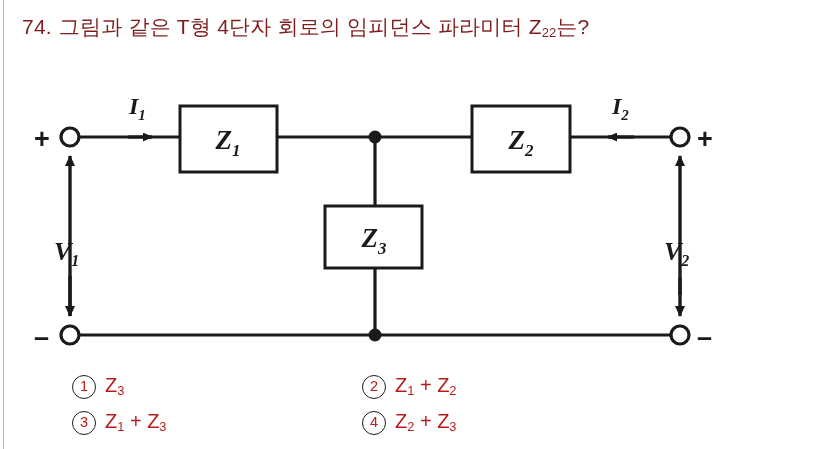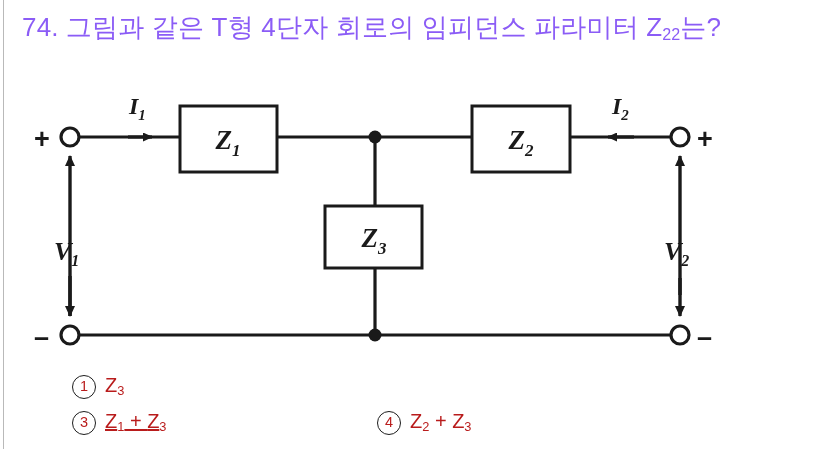--- a/index.html
+++ b/index.html
@@ -27,25 +27,25 @@
     height: 449px;
     background: #b9b9b9;
   }
 
   
   #question-line {
     position: absolute;
     left: 22px;
     top: 12px;
     width: 790px;
-    font-size: 26px;
+    font-size: 21px;
     line-height: 30px;
     letter-spacing: 0.2px;
     white-space: nowrap;
-    color: #8b5cf6;
+    color: #7f1d1d;
   }
   #question-line .qnum { margin-right: 7px; }
   #question-line sub {
     font-size: 0.62em;
     vertical-align: -0.22em;
     letter-spacing: 0;
   }
 
   
   #circuit {
@@ -114,22 +114,22 @@
     font-size: 14.5px;
     vertical-align: 1px;
     margin-right: 9px;
   }
   .choice .expr sub {
     font-size: 0.64em;
     vertical-align: -0.2em;
   }
   #choice-1 { left: 72px;  top: 0px;  }
   #choice-2 { left: 362px; top: 0px;  }
-  #choice-3 { left: 72px;  top: 36px; text-decoration: underline; }
-  #choice-4 { left: 377px; top: 36px; }
+  #choice-3 { left: 72px;  top: 36px; }
+  #choice-4 { left: 362px; top: 36px; }
 </style>
 </head>
 <body>
 
 <div id="page">
 
   <div id="left-edge-rule"></div>
 
   <div id="question-line">
     <span class="qnum">74.</span><span>그림과 같은 T형 4단자 회로의 임피던스 파라미터 Z</span><sub>22</sub><span>는?</span>
@@ -206,20 +206,23 @@
 
       <text x="54" y="180" class="vlabel"><tspan>V</tspan><tspan class="sub" dy="6">1</tspan></text>
       <text x="664" y="180" class="vlabel"><tspan>V</tspan><tspan class="sub" dy="6">2</tspan></text>
     </svg>
   </div>
 
   <div id="choices">
     <div class="choice" id="choice-1">
       <span class="marker">1</span><span class="expr"><span>Z</span><sub>3</sub></span>
     </div>
+    <div class="choice" id="choice-2">
+      <span class="marker">2</span><span class="expr"><span>Z</span><sub>1</sub><span> + </span><span>Z</span><sub>2</sub></span>
+    </div>
     <div class="choice" id="choice-3">
       <span class="marker">3</span><span class="expr"><span>Z</span><sub>1</sub><span> + </span><span>Z</span><sub>3</sub></span>
     </div>
     <div class="choice" id="choice-4">
       <span class="marker">4</span><span class="expr"><span>Z</span><sub>2</sub><span> + </span><span>Z</span><sub>3</sub></span>
     </div>
   </div>
 
 </div>
 

